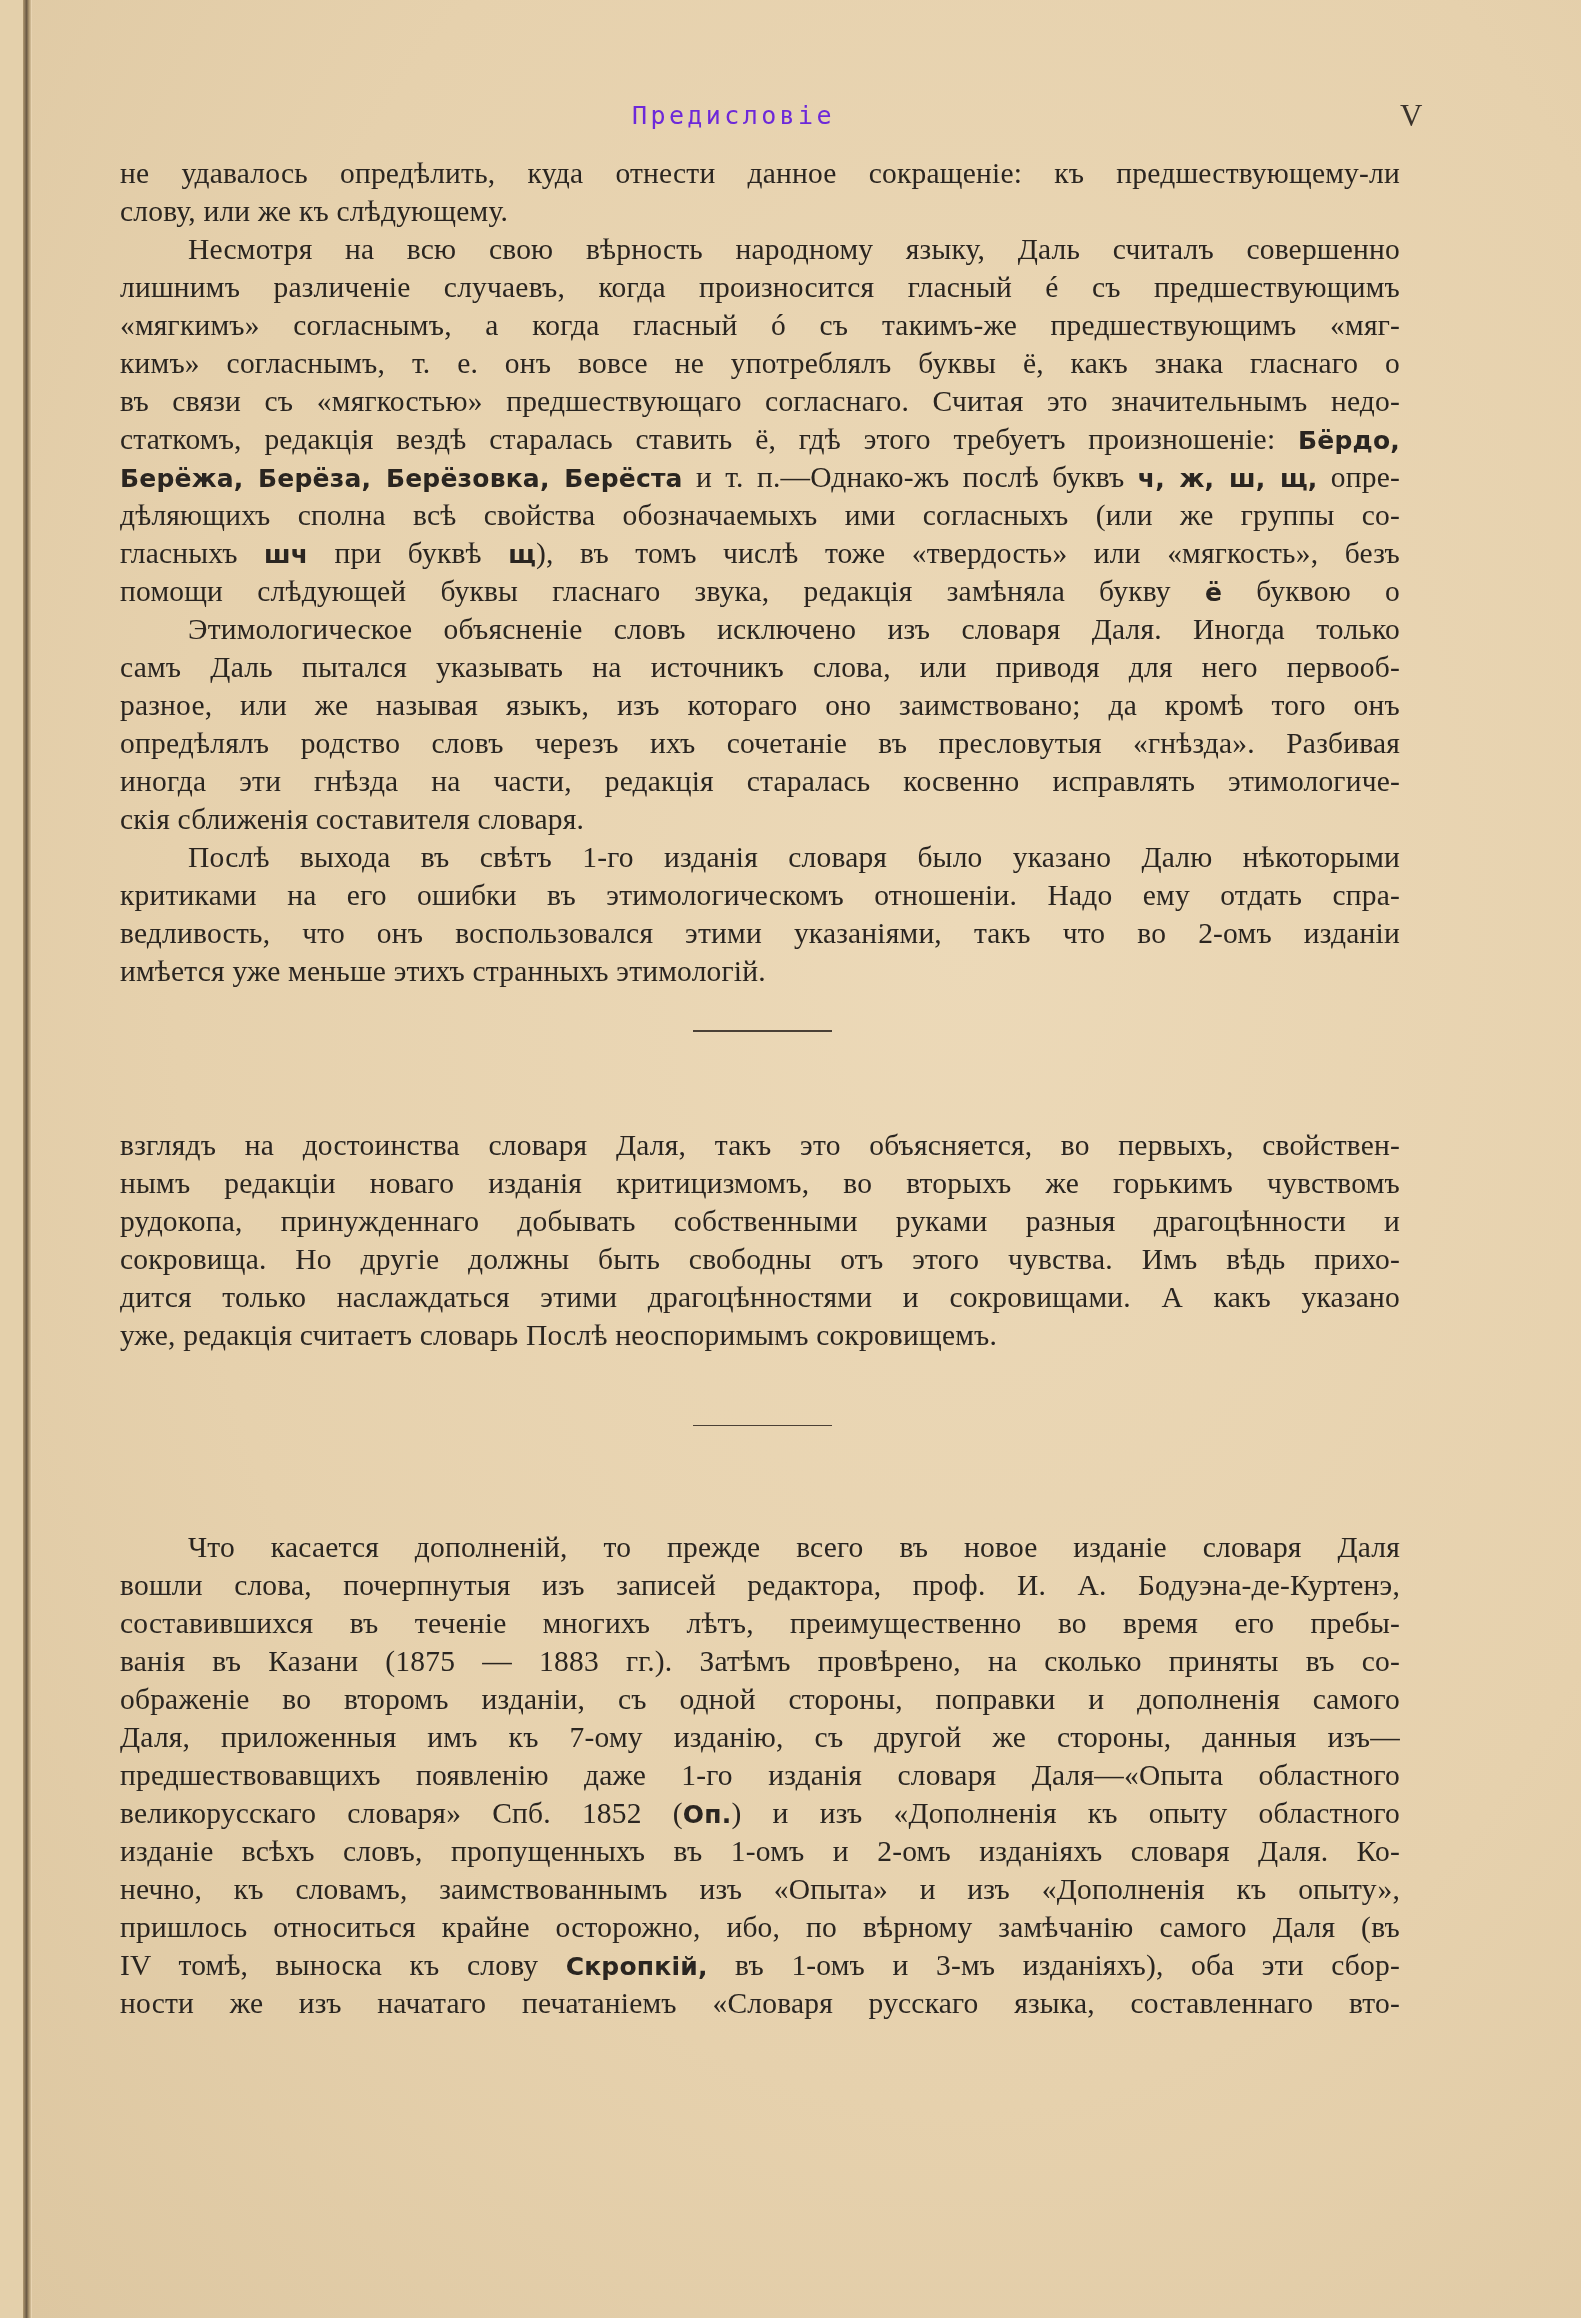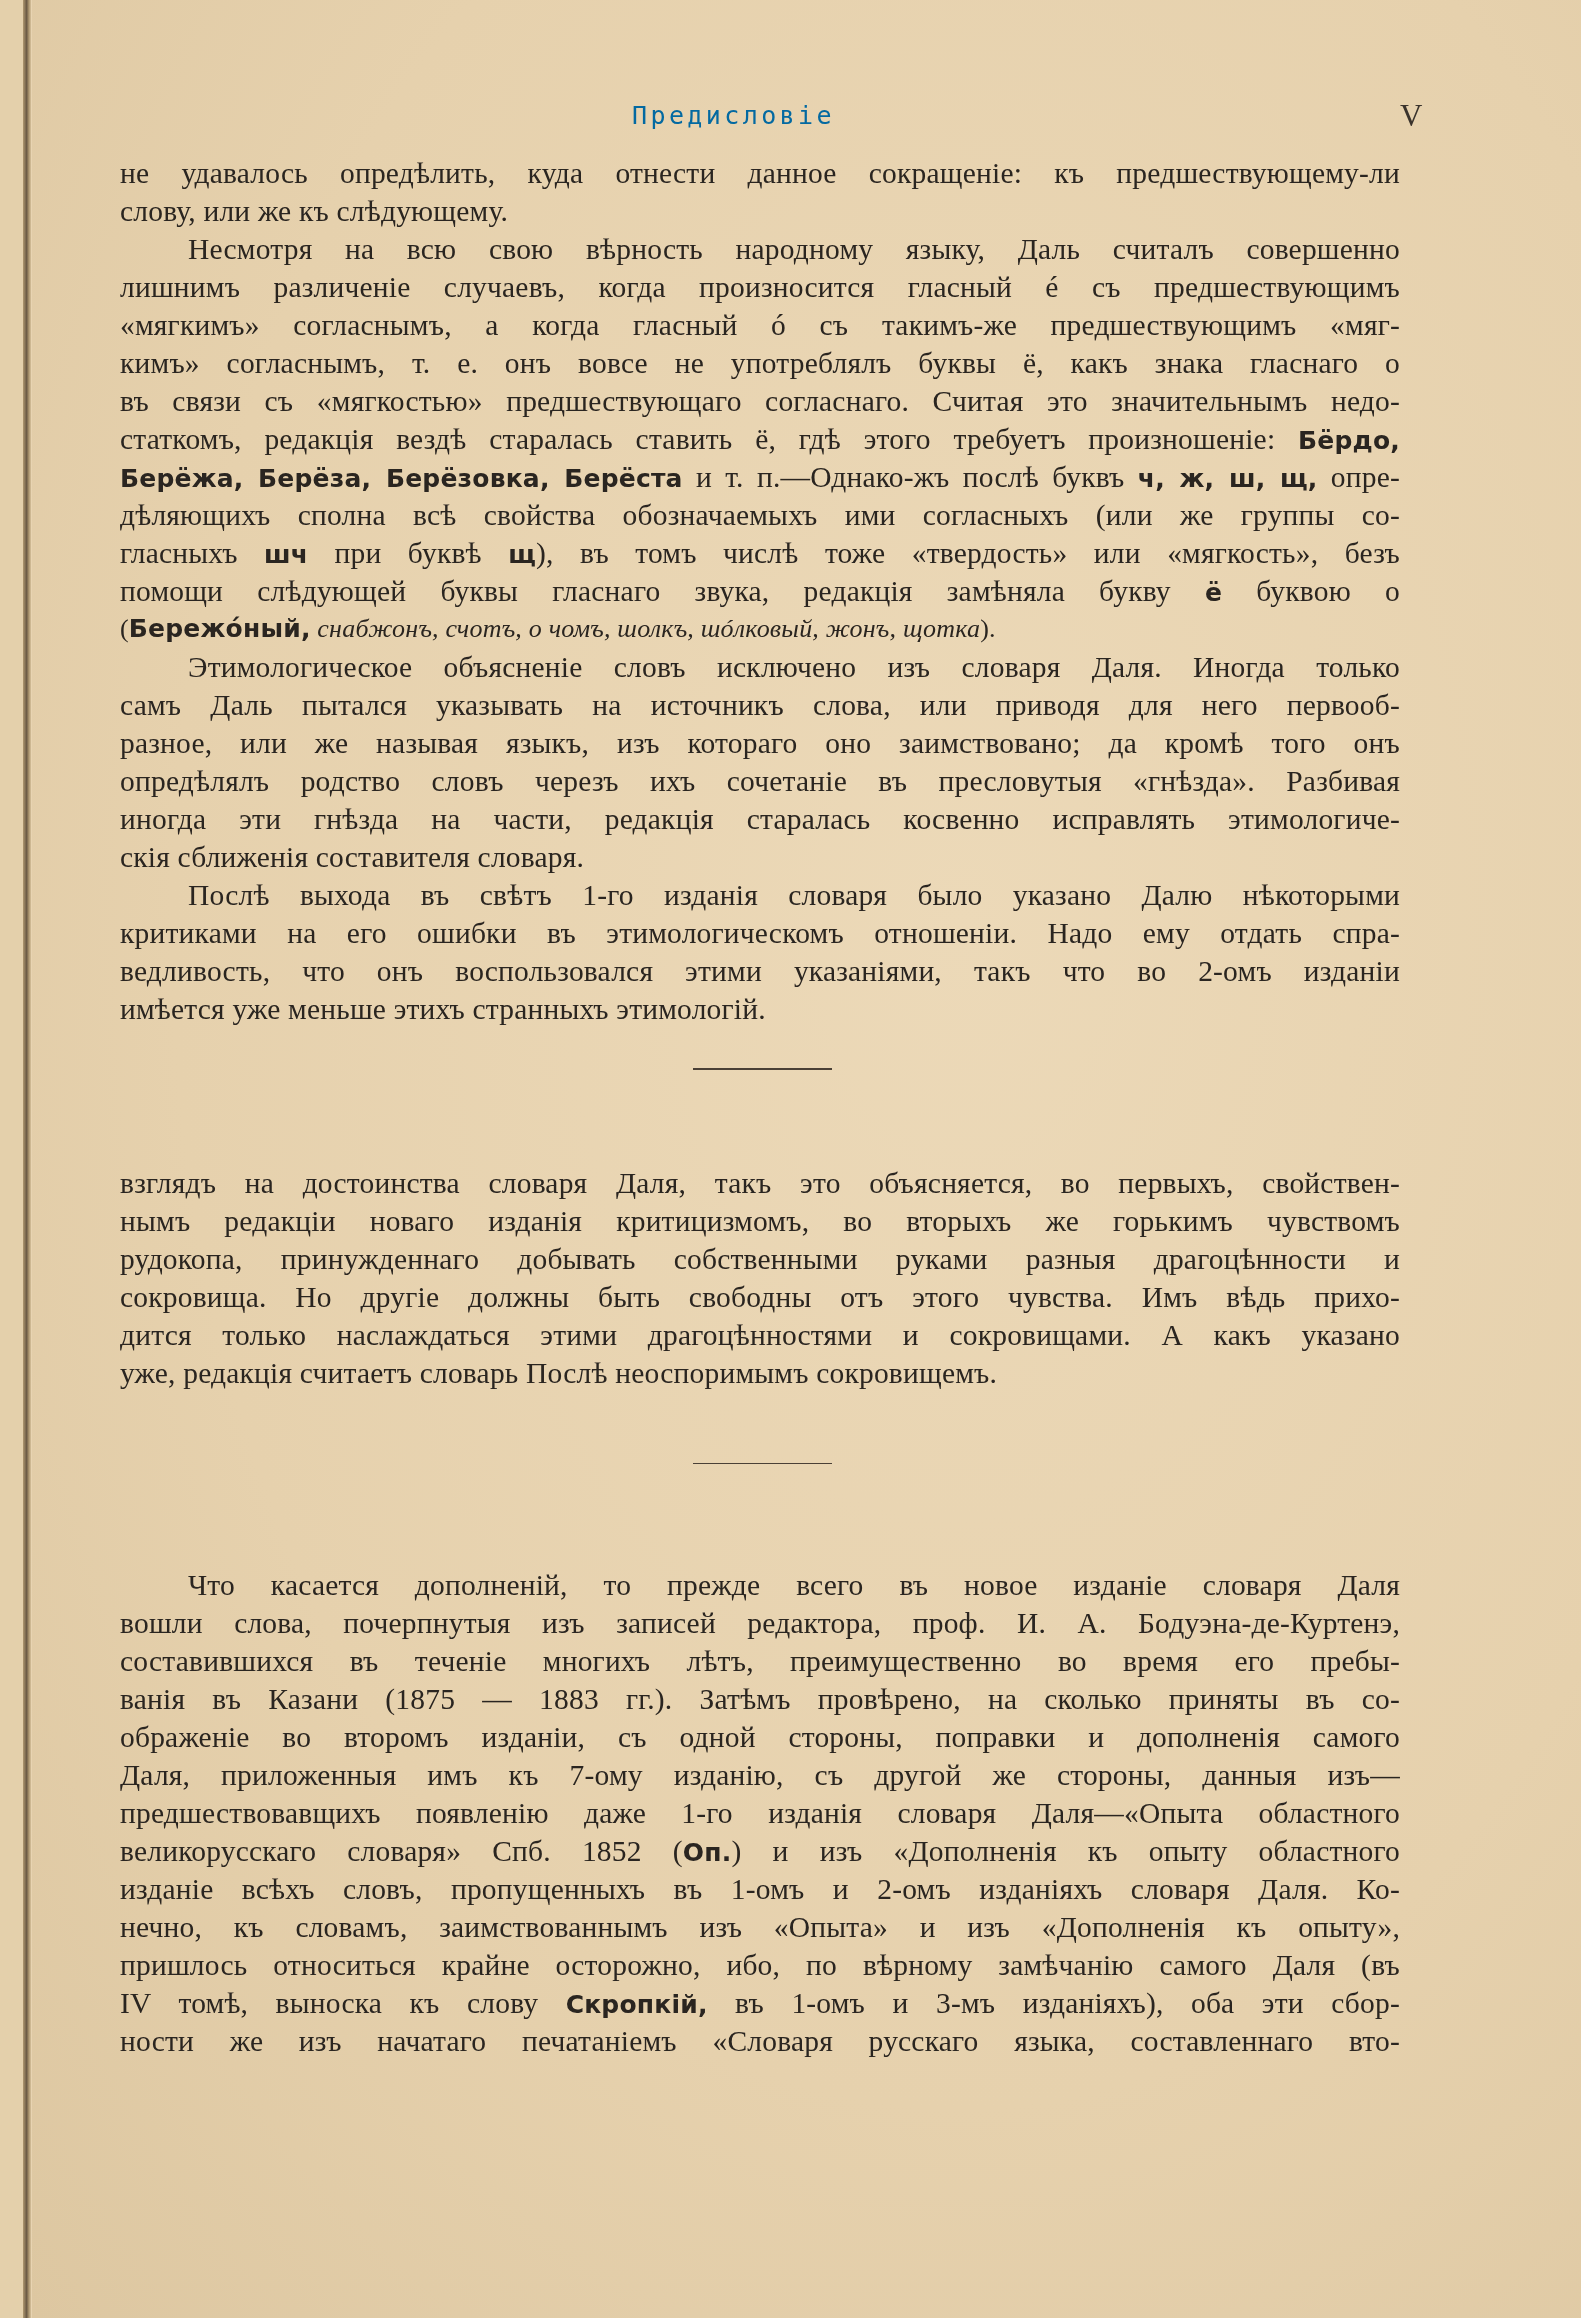--- a/index.html
+++ b/index.html
@@ -21,21 +21,21 @@
   .page {
     position:absolute; left:32px; top:0; right:0; bottom:0;
     background:radial-gradient(ellipse at 60% 40%, #ecd9b8 0%, #e6d1ad 60%, #ddc7a1 100%);
   }
   .running-head {
     position:absolute; top:101px; left:0; width:1582px; height:34px;
   }
   .running-title {
     position:absolute; left:632px; top:0;
     font-family:"DejaVu Sans Mono","Liberation Mono",monospace;
-    font-size:25px; letter-spacing:3.4px; color:#0369a1;
+    font-size:25px; letter-spacing:3.4px; color:#6d28d9;
   }
   .folio {
     position:absolute; left:1400px; top:-3.4px;
     font-size:31px; color:#3a332c;
   }
   .body-text {
     position:absolute; left:120px; width:1280px; top:154px;
     font-size:29.5px; line-height:38px; text-align:justify;
     letter-spacing:0.2px;
   }
@@ -76,21 +76,20 @@
   <span class="line indent">Несмотря на всю свою вѣрность народному языку, Даль считалъ совершенно</span>
   <span class="line">лишнимъ различеніе случаевъ, когда произносится гласный é съ предшествующимъ</span>
   <span class="line">«мягкимъ» согласнымъ, а когда гласный ó съ такимъ-же предшествующимъ «мяг-</span>
   <span class="line">кимъ» согласнымъ, т. е. онъ вовсе не употреблялъ буквы ё, какъ знака гласнаго о</span>
   <span class="line">въ связи съ «мягкостью» предшествующаго согласнаго. Считая это значительнымъ недо-</span>
   <span class="line"><span>статкомъ, редакція вездѣ старалась ставить ё, гдѣ этого требуетъ произношеніе:</span> <span class="bold">Бёрдо,</span></span>
   <span class="line"><span class="bold">Берёжа, Берёза, Берёзовка, Берёста</span><span> и т. п.—Однако-жъ послѣ буквъ </span><span class="bold">ч, ж, ш, щ,</span><span> опре-</span></span>
   <span class="line">дѣляющихъ сполна всѣ свойства обозначаемыхъ ими согласныхъ (или же группы со-</span>
   <span class="line"><span>гласныхъ </span><span class="bold">шч</span><span> при буквѣ </span><span class="bold">щ</span><span>), въ томъ числѣ тоже «твердость» или «мягкость», безъ</span></span>
   <span class="line"><span>помощи слѣдующей буквы гласнаго звука, редакція замѣняла букву </span><span class="bold">ё</span><span> буквою о</span></span>
-  <span class="line last" style="font-size:26px"><span>(</span><span class="bold">Бережóный,</span><span class="ital"> снабжонъ, счотъ, о чомъ, шолкъ, шóлковый, жонъ, щотка</span><span>).</span></span>
 
   <span class="line indent">Этимологическое объясненіе словъ исключено изъ словаря Даля. Иногда только</span>
   <span class="line">самъ Даль пытался указывать на источникъ слова, или приводя для него первооб-</span>
   <span class="line">разное, или же называя языкъ, изъ котораго оно заимствовано; да кромѣ того онъ</span>
   <span class="line">опредѣлялъ родство словъ черезъ ихъ сочетаніе въ пресловутыя «гнѣзда». Разбивая</span>
   <span class="line">иногда эти гнѣзда на части, редакція старалась косвенно исправлять этимологиче-</span>
   <span class="line last">скія сближенія составителя словаря.</span>
 
   <span class="line indent">Послѣ выхода въ свѣтъ 1-го изданія словаря было указано Далю нѣкоторыми</span>
   <span class="line">критиками на его ошибки въ этимологическомъ отношеніи. Надо ему отдать спра-</span>

